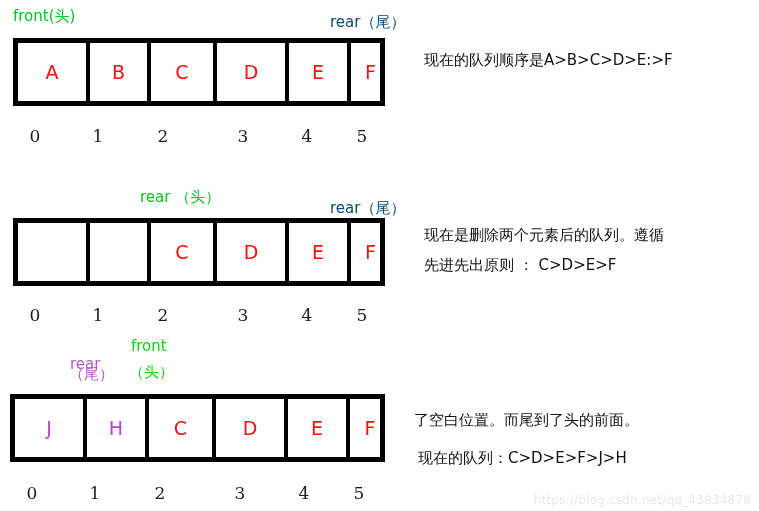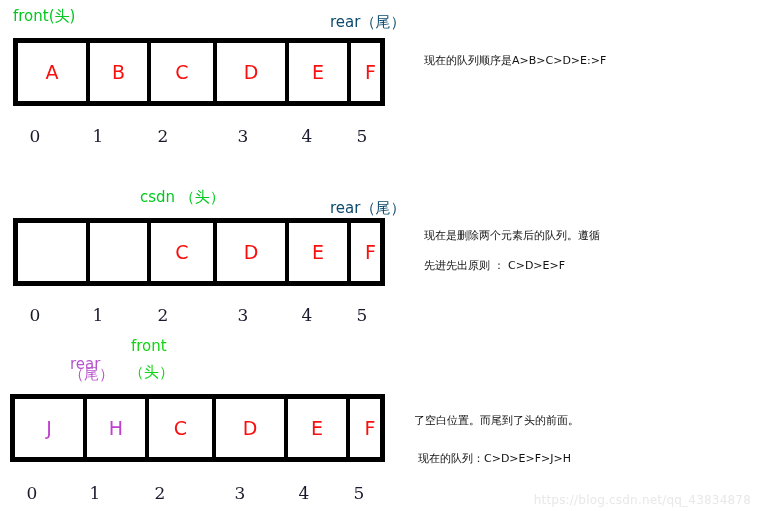--- a/index.html
+++ b/index.html
@@ -73,21 +73,21 @@
     color: #1a1a2e;
     font-family: "DejaVu Serif", "Liberation Serif", serif;
     text-align: center;
     width: 20px;
   }
 
   
   .note {
     position: absolute;
     color: #111111;
-    font-size: 11px;
+    font-size: 15px;
     line-height: 27px;
     white-space: nowrap;
     font-family: "DejaVu Sans", "Liberation Sans", sans-serif;
   }
 
   
   .watermark {
     position: absolute;
     right: 8px;
     bottom: 4px;
@@ -134,21 +134,21 @@
 
   <div class="idx" style="left:25px;  top:127px;">0</div>
   <div class="idx" style="left:88px;  top:127px;">1</div>
   <div class="idx" style="left:153px; top:127px;">2</div>
   <div class="idx" style="left:233px; top:127px;">3</div>
   <div class="idx" style="left:297px; top:127px;">4</div>
   <div class="idx" style="left:352px; top:127px;">5</div>
 
   <div class="note" style="left:424px; top:47px;">现在的队列顺序是A&gt;B&gt;C&gt;D&gt;E:&gt;F</div>
 
-  <div class="ptr-label ptr-front" style="left:140px; top:189px;">csdn （头）</div>
+  <div class="ptr-label ptr-front" style="left:140px; top:189px;">rear （头）</div>
   <div class="ptr-label ptr-rear-green" style="left:330px; top:200px;">rear（尾）</div>
 
   <div class="queue" style="left:13px; top:218px; width:372px; height:68px;">
     <div class="cell" style="left:0px;   width:68px;">
       <span class="val red"></span>
     </div>
     <div class="divider" style="left:68px;"></div>
     <div class="cell" style="left:72px;  width:57px;">
       <span class="val red"></span>
     </div>

